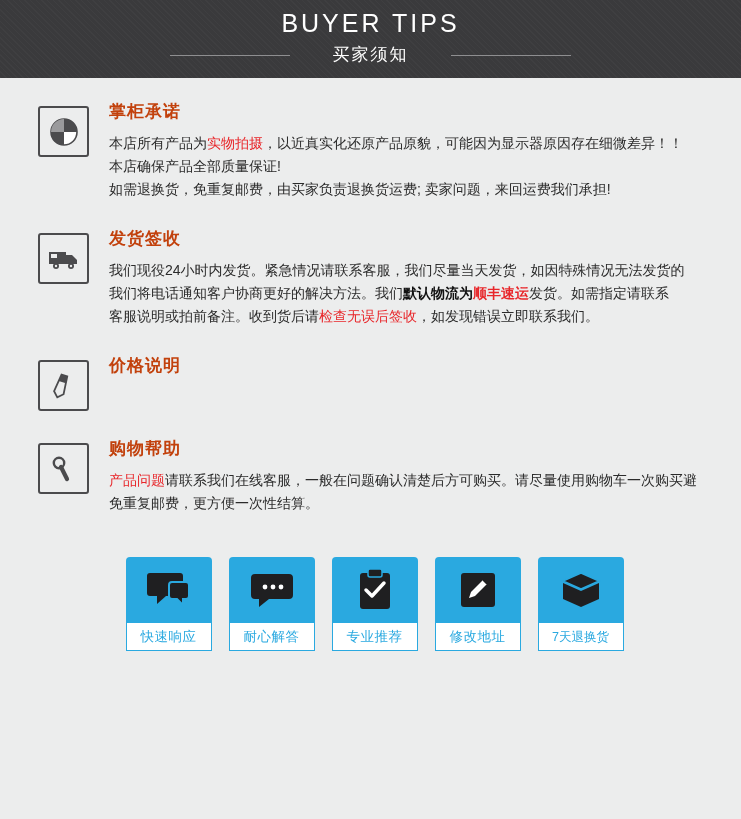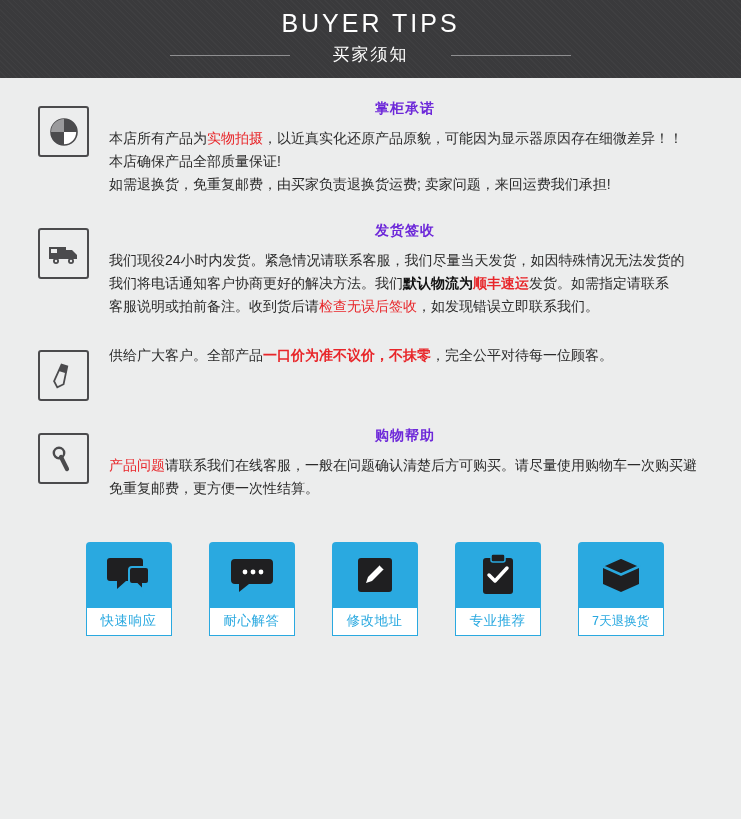--- a/index.html
+++ b/index.html
@@ -89,26 +89,25 @@
     margin-top: 6px;
     display: flex;
     align-items: center;
     justify-content: center;
   }
   .sec-body {
     flex: 1 1 auto;
     padding-top: 0;
   }
   .sec-title {
-    font-size: 14px;
+    font-size: 17px;
     font-weight: bold;
-    color: #6d28d9;
+    color: #c2410c;
     margin: 0 0 9px 0;
     letter-spacing: 1px;
-    text-align: center;
   }
   .sec-text {
     font-size: 14px;
     color: #2b2b2b;
     line-height: 23px;
     margin: 0;
   }
   .sec-text .hl {
     color: #e8262a;
   }
@@ -118,23 +117,22 @@
   }
   .sec-text .bold {
     font-weight: bold;
     color: #111;
   }
 
   
   .footer {
     display: flex;
     justify-content: center;
-    gap: 27px;
+    gap: 7px;
     padding: 16px 0 22px 8px;
-    font-family: Liberation Mono, monospace;
   }
   .badge {
     width: 96px;
     text-align: center;
   }
   .badge-icon {
     width: 86px;
     height: 66px;
     margin: 0 auto;
     background: #2aa9e0;
@@ -225,23 +223,21 @@
     </div>
 
     <div class="section">
       <div class="icon-box">
         <svg width="30" height="30" viewBox="0 0 30 30">
           <path d="M9 4 L15 4 L17 22 L12 27 L7 22 Z" fill="none" stroke="#4b4b4d" stroke-width="1.8" transform="rotate(18 12 15)"></path>
           <path d="M9 4 L15 4 L15.8 11 L8.3 11 Z" fill="#4b4b4d" transform="rotate(18 12 15)"></path>
         </svg>
       </div>
       <div class="sec-body">
-        <p class="sec-text">
-          <span>供给广大客户。全部产品</span><span class="hl-b">一口价为准不议价，不抹零</span><span>，完全公平对待每一位顾客。</span>
-        </p>
+        <div class="sec-title">价格说明</div>
       </div>
     </div>
 
     <div class="section">
       <div class="icon-box">
         <svg width="28" height="28" viewBox="0 0 28 28">
           <circle cx="9" cy="8" r="5.2" fill="none" stroke="#4b4b4d" stroke-width="2.4"></circle>
           <path d="M11 12 L17 24" stroke="#4b4b4d" stroke-width="4.2" stroke-linecap="round"></path>
         </svg>
       </div>
@@ -277,38 +273,38 @@
           <circle cx="16" cy="17" r="2.4" fill="#ffffff"></circle>
           <circle cx="24" cy="17" r="2.4" fill="#ffffff"></circle>
           <circle cx="32" cy="17" r="2.4" fill="#ffffff"></circle>
         </svg>
       </div>
       <div class="badge-label">耐心解答</div>
     </div>
 
     <div class="badge">
       <div class="badge-icon">
+        <svg width="40" height="44" viewBox="0 0 40 44">
+          <rect x="5" y="5" width="30" height="36" rx="3" fill="#1f1f21"></rect>
+          <rect x="13" y="1" width="14" height="8" rx="2" fill="#1f1f21" stroke="#2aa9e0" stroke-width="1.5"></rect>
+          <path d="M11 22 l6 6 l12 -13" fill="none" stroke="#ffffff" stroke-width="3.5" stroke-linecap="round" stroke-linejoin="round"></path>
+        </svg>
+      </div>
+      <div class="badge-label">专业推荐</div>
+    </div>
+
+    <div class="badge">
+      <div class="badge-icon">
         <svg width="42" height="42" viewBox="0 0 42 42">
           <rect x="4" y="4" width="34" height="34" rx="3" fill="#1f1f21"></rect>
           <path d="M12 29 l2 -6 l12 -12 l4 4 l-12 12 z" fill="#ffffff"></path>
           <path d="M26 11 l4 4" stroke="#1f1f21" stroke-width="1.4"></path>
         </svg>
       </div>
       <div class="badge-label">修改地址</div>
-    </div>
-
-    <div class="badge">
-      <div class="badge-icon">
-        <svg width="40" height="44" viewBox="0 0 40 44">
-          <rect x="5" y="5" width="30" height="36" rx="3" fill="#1f1f21"></rect>
-          <rect x="13" y="1" width="14" height="8" rx="2" fill="#1f1f21" stroke="#2aa9e0" stroke-width="1.5"></rect>
-          <path d="M11 22 l6 6 l12 -13" fill="none" stroke="#ffffff" stroke-width="3.5" stroke-linecap="round" stroke-linejoin="round"></path>
-        </svg>
-      </div>
-      <div class="badge-label">专业推荐</div>
     </div>
 
     <div class="badge">
       <div class="badge-icon">
         <svg width="46" height="40" viewBox="0 0 46 40">
           <path d="M23 3 L41 11 L23 19 L5 11 Z" fill="#1f1f21"></path>
           <path d="M5 13 L23 21 L23 37 L5 29 Z" fill="#1f1f21"></path>
           <path d="M41 13 L23 21 L23 37 L41 29 Z" fill="#1f1f21"></path>
           <path d="M23 3 L41 11 L23 19 L5 11 Z" fill="none" stroke="#2aa9e0" stroke-width="1.4"></path>
         </svg>

